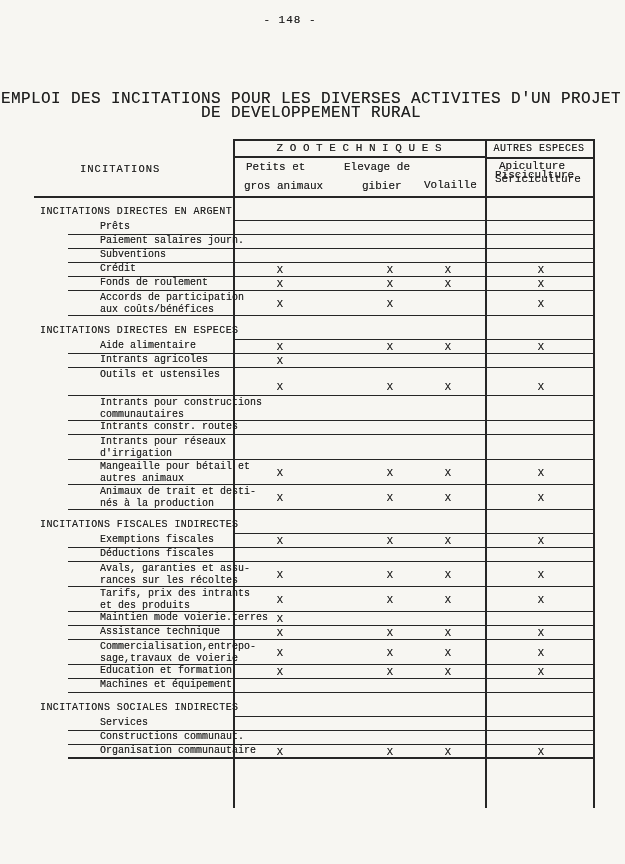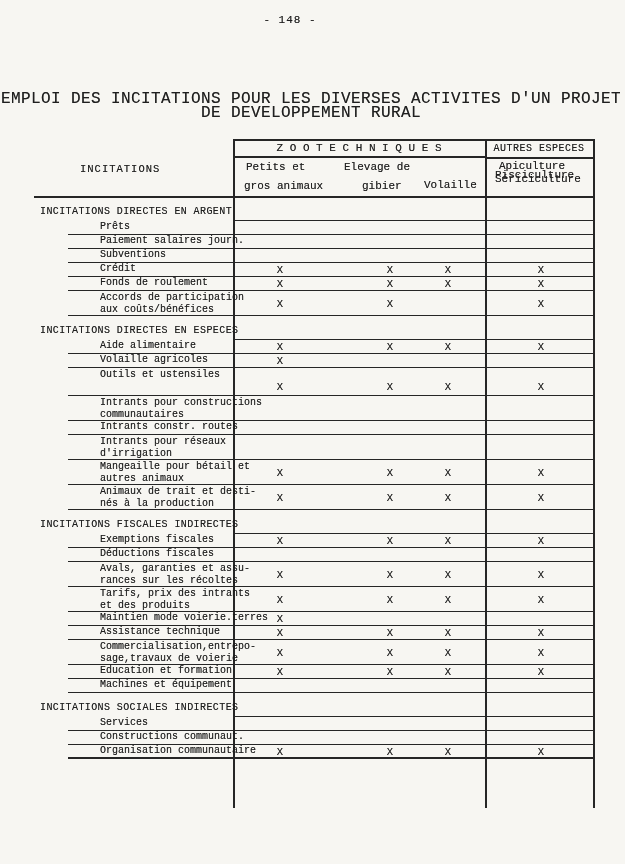--- a/index.html
+++ b/index.html
@@ -121,21 +121,21 @@
         </div>
         <div class="row single">
           <div class="row-label">Aide alimentaire</div>
           <span class="mark" style="left: 234px;">X</span>
           <span class="mark" style="left: 344px;">X</span>
           <span class="mark" style="left: 402px;">X</span>
           <span class="mark" style="left: 495px;">X</span>
           <div class="rl"></div>
         </div>
         <div class="row single">
-          <div class="row-label">Volaille agricoles</div>
+          <div class="row-label">Intrants agricoles</div>
           <span class="mark" style="left: 234px;">X</span>
           <div class="rl"></div>
         </div>
         <div class="row xtall">
           <div class="row-label">Outils et ustensiles</div>
           <span class="mark" style="left: 234px;">X</span>
           <span class="mark" style="left: 344px;">X</span>
           <span class="mark" style="left: 402px;">X</span>
           <span class="mark" style="left: 495px;">X</span>
           <div class="rl"></div>

